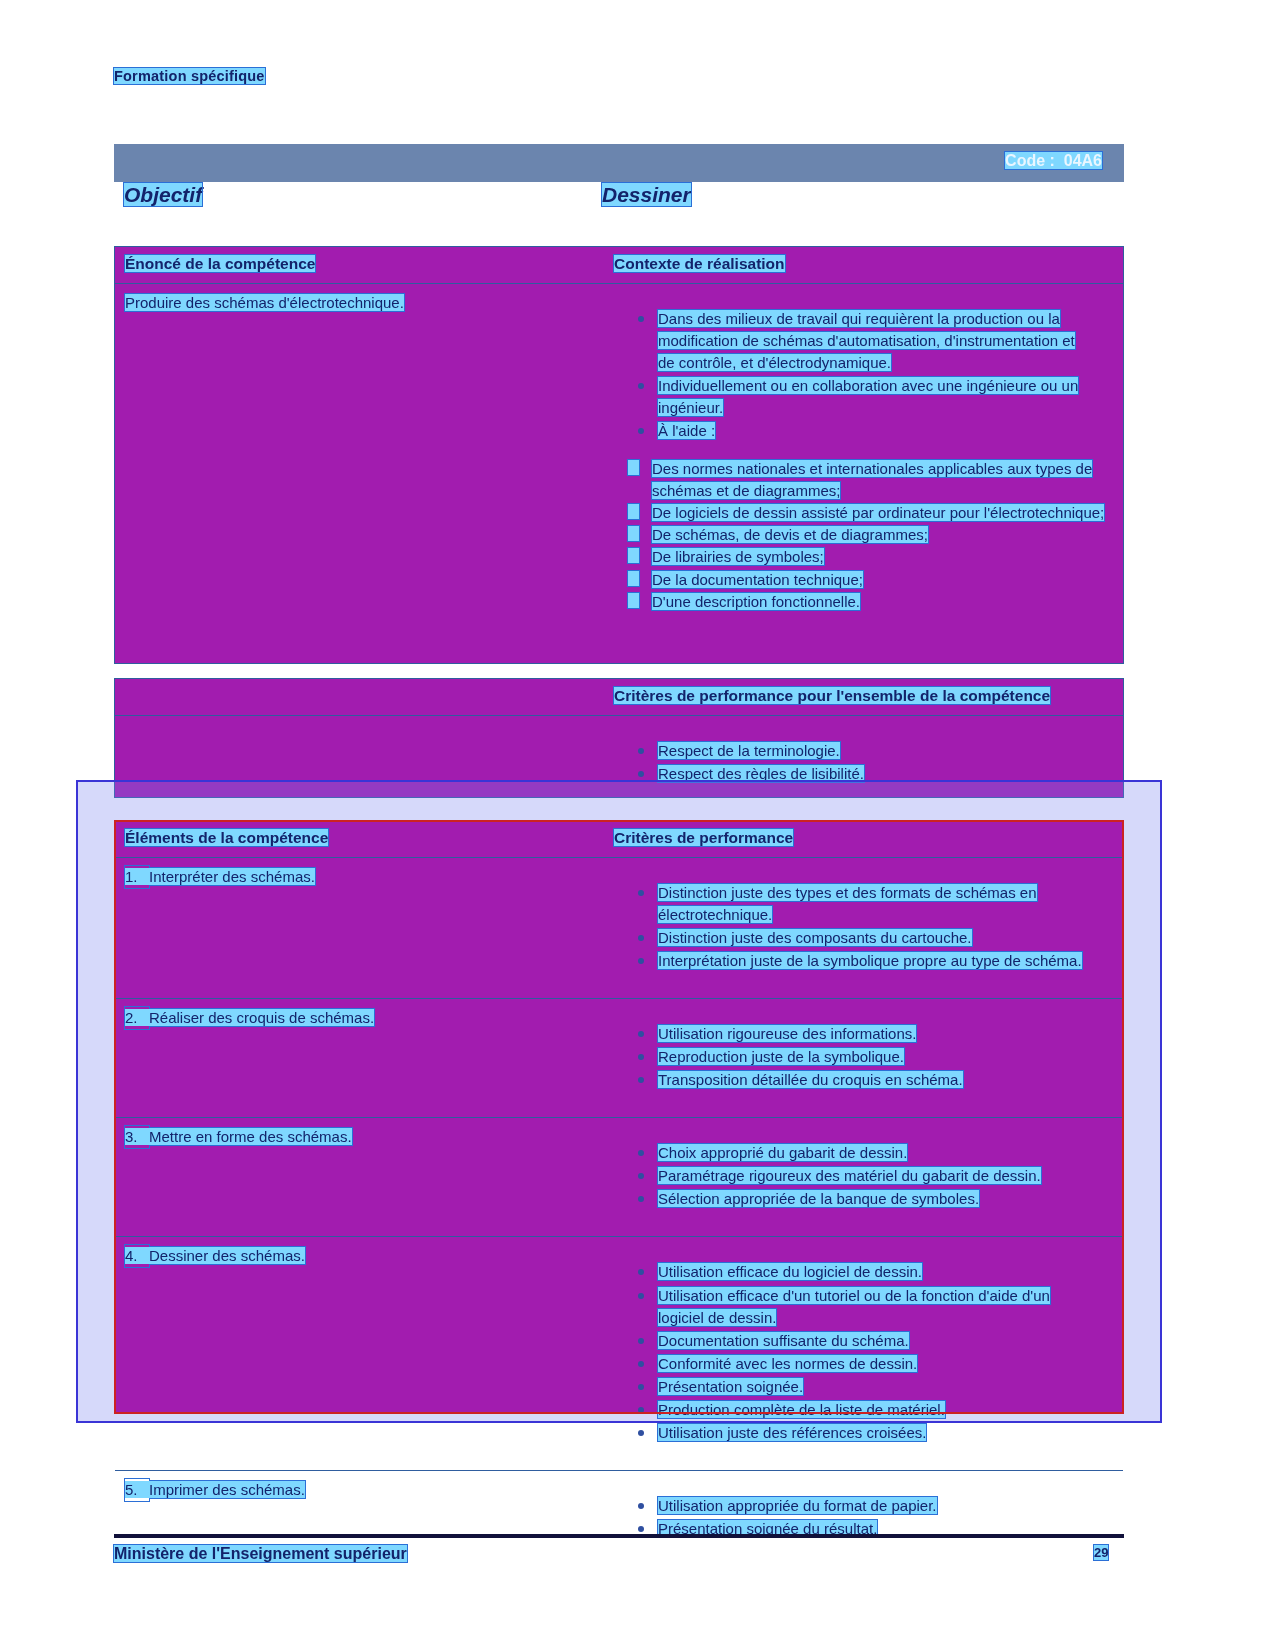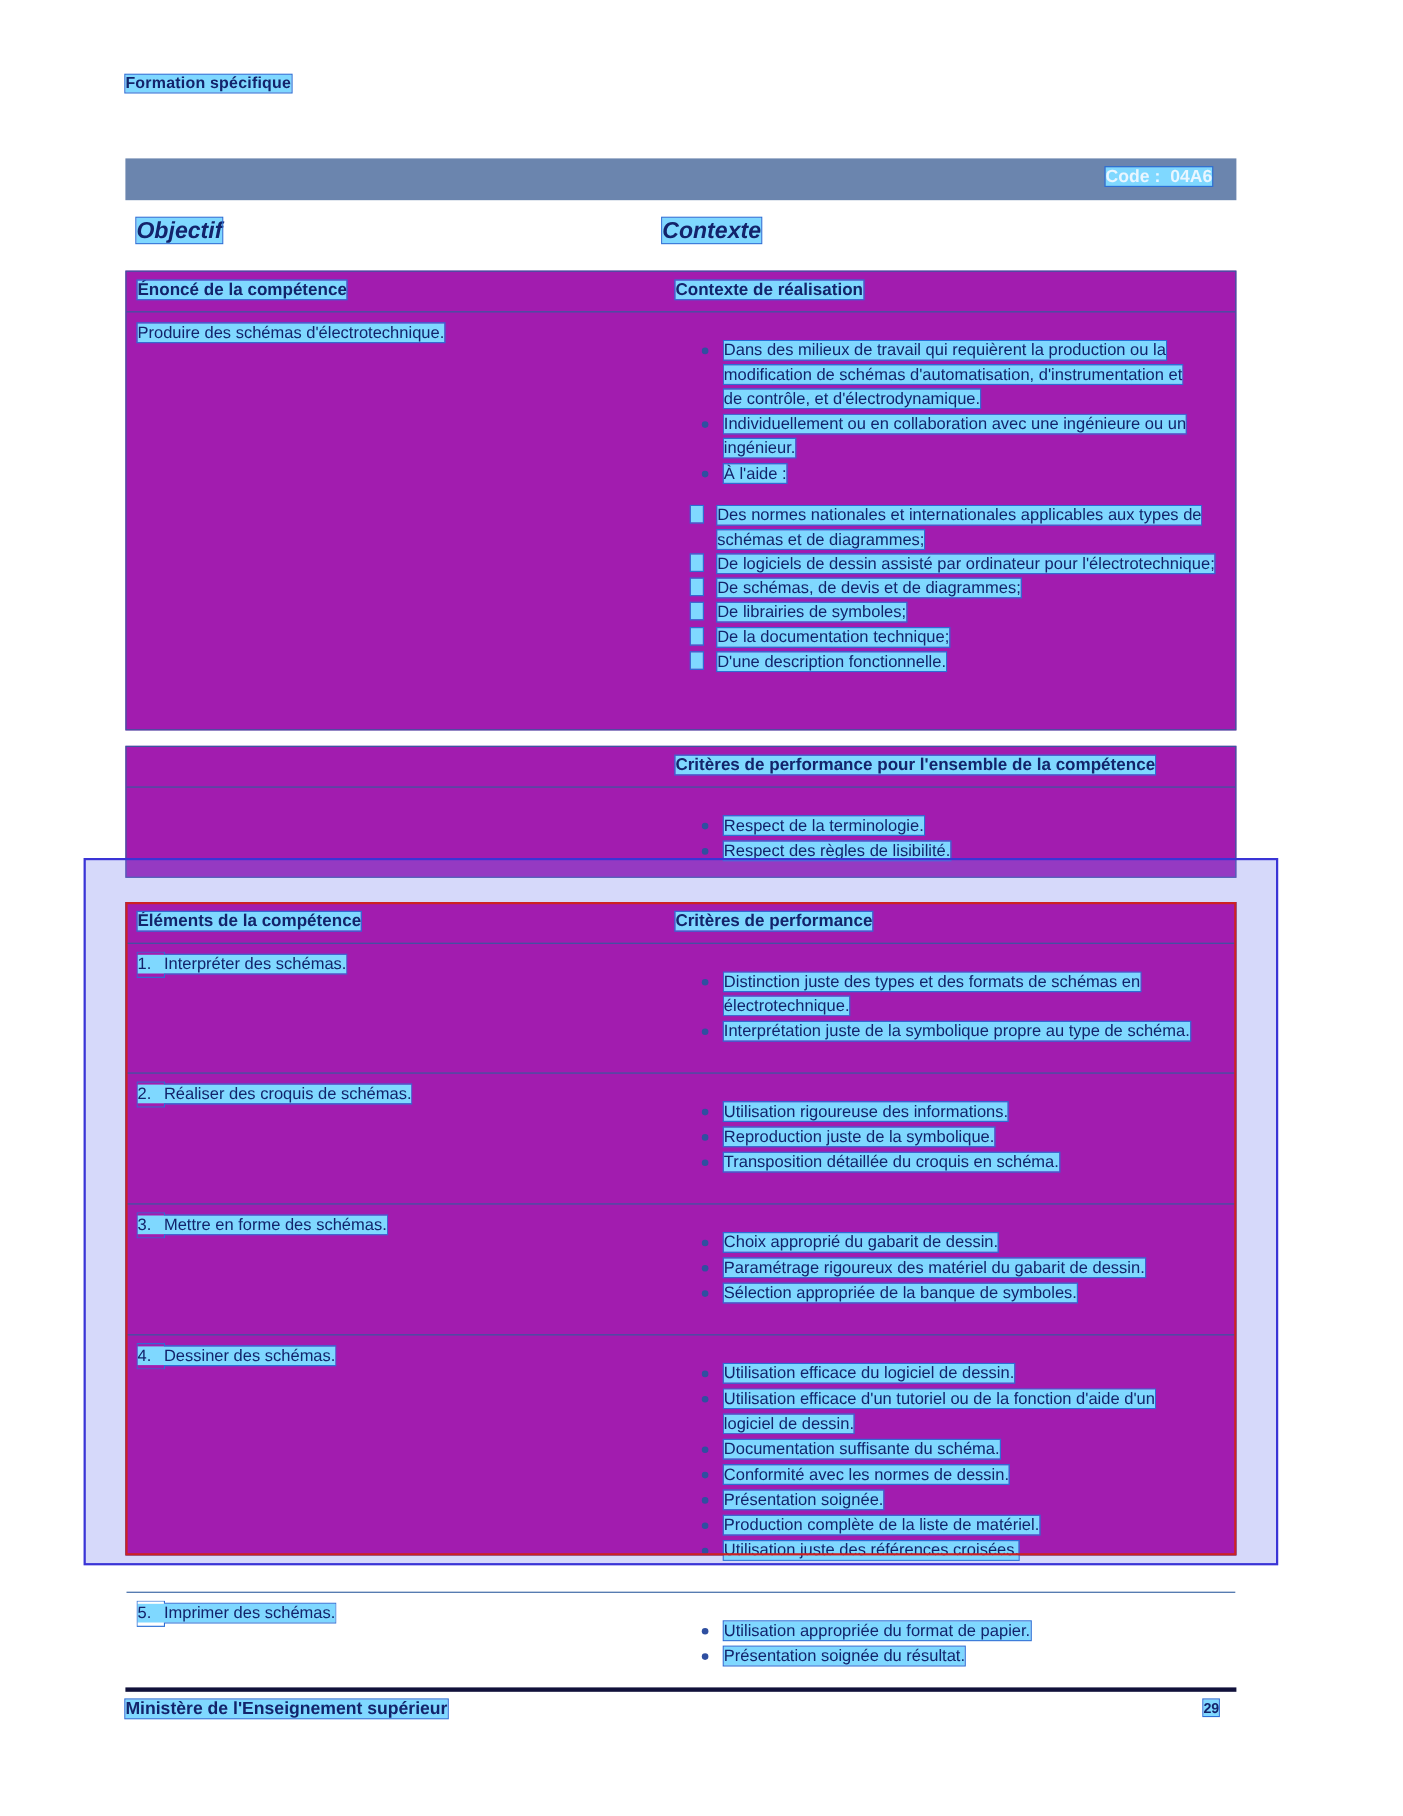--- a/index.html
+++ b/index.html
@@ -57,21 +57,21 @@
     top: 8px;
     font-size: 16px;
     font-weight: bold;
     color: #ffffff;
   }
   .code-bar .code-text .sel { color: #eaf6ff; text-align: right; }
 
   .obj-row {
     position: absolute;
     left: 114px;
-    top: 198px;
+    top: 183px;
     width: 1010px;
     height: 30px;
   }
   .obj-row .objectif {
     position: absolute;
     left: 10px; top: 0;
     font-size: 21px;
     font-style: italic;
     font-weight: bold;
     color: #1b3f8f;
@@ -237,21 +237,21 @@
   </div>
 
   <div class="code-bar">
     <div class="code-text">
       <span class="sel"><span>Code :</span>&nbsp;&nbsp;<span>04A6</span></span>
     </div>
   </div>
 
   <div class="obj-row">
     <div class="objectif"><span class="sel">Objectif</span></div>
-    <div class="standard"><span class="sel">Contexte</span></div>
+    <div class="standard"><span class="sel">Dessiner</span></div>
   </div>
 
   <div class="tbl tbl-1">
     <div class="row bordered-bottom">
       <div class="col-l">
         <span class="hdr-text"><span class="sel">Énoncé de la compétence</span></span>
       </div>
       <div class="col-r">
         <span class="hdr-text"><span class="sel">Contexte de réalisation</span></span>
       </div>
@@ -308,20 +308,21 @@
       </div>
     </div>
 
     <div class="row bordered-bottom">
       <div class="col-l">
         <div class="num-item"><span class="sel"><span class="n">1.</span><span>Interpréter des schémas.</span></span></div>
       </div>
       <div class="col-r">
         <ul class="bul">
           <li><span class="dot"></span><span class="sel">Distinction juste des types et des formats de schémas en électrotechnique.</span></li>
+          <li><span class="dot"></span><span class="sel">Distinction juste des composants du cartouche.</span></li>
           <li><span class="dot"></span><span class="sel">Interprétation juste de la symbolique propre au type de schéma.</span></li>
         </ul>
       </div>
     </div>
 
     <div class="row bordered-bottom">
       <div class="col-l">
         <div class="num-item"><span class="sel"><span class="n">2.</span><span>Réaliser des croquis de schémas.</span></span></div>
       </div>
       <div class="col-r">

